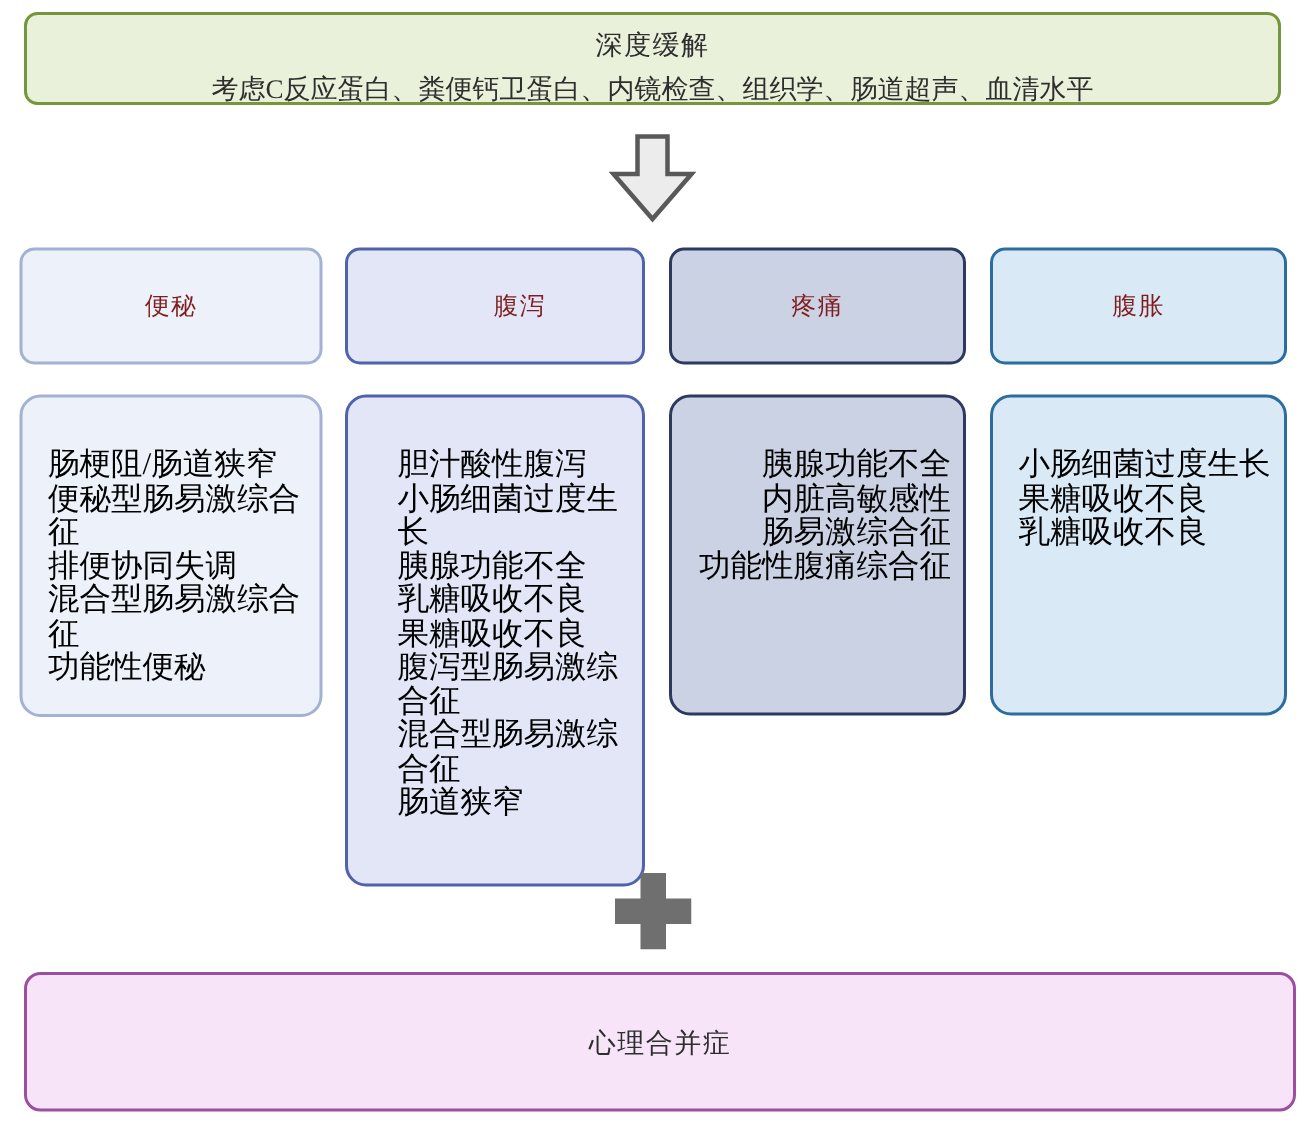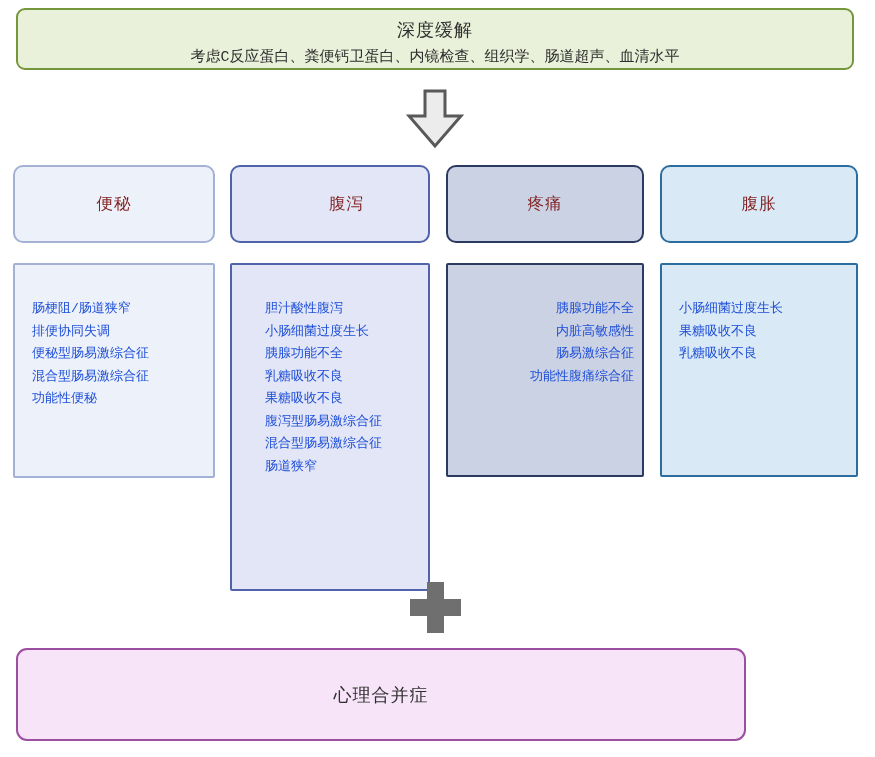--- a/index.html
+++ b/index.html
@@ -2,61 +2,61 @@
 <html><head>
 <meta charset="utf-8">
 <style>
   * { box-sizing: border-box; margin: 0; padding: 0; }
   html, body { background: #ffffff; }
   .canvas {
     position: relative;
     width: 875px;
     height: 757px;
     background: #ffffff;
-    font-family: Liberation Mono, monospace;
+    font-family: Liberation Serif, serif;
     overflow: hidden;
   }
 
   
   .remission {
     position: absolute;
     left: 16px; top: 8px;
     width: 838px; height: 62px;
     background: #eaf1da;
     border: 2px solid #75973b;
     border-radius: 9px;
     text-align: center;
     color: #2e2e2e;
   }
   .remission .title { margin-top: 8px; font-size: 18px; letter-spacing: 1px; }
-  .remission .subtitle { margin-top: 5px; font-size: 15px; }
+  .remission .subtitle { margin-top: 5px; font-size: 18px; }
 
   
   .down-arrow { position: absolute; left: 406px; top: 89px; width: 58px; height: 60px; }
 
   
   .header-box {
     position: absolute;
     top: 165px; height: 78px;
     border-style: solid; border-width: 2px;
     border-radius: 10px;
     display: flex; align-items: center; justify-content: center;
     font-size: 16.5px; color: #7f1d1d;
     letter-spacing: 1px;
   }
   
   .content-box {
     position: absolute;
     top: 263px;
     border-style: solid; border-width: 2px;
-    border-radius: 2px;
+    border-radius: 14px;
     padding: 33px 8px 0 17px;
-    font-size: 13px;
+    font-size: 21px;
     line-height: 22.5px;
-    color: #1d4ed8;
+    color: #000000;
   }
 
   
   .pos0 { left: 13px;  width: 202px; }
   .pos1 { left: 230px; width: 200px; padding-left: 33px; }
   .pos2 { left: 446px; width: 198px; text-align: right; }
   .pos3 { left: 660px; width: 198px; }
   .h0 { height: 215px; }
   .h1 { height: 328px; }
   .h2 { height: 214px; }
@@ -68,21 +68,21 @@
   .c2 { background: #cbd2e4; border-color: #2c3960; }
   .c3 { background: #d9e9f6; border-color: #2c6da0; align-items: center; }
 
   
   .plus { position: absolute; left: 410px; top: 582px; width: 51px; height: 51px; }
 
   
   .comorbidity {
     position: absolute;
     left: 16px; top: 648px;
-    width: 730px; height: 93px;
+    width: 848px; height: 93px;
     background: #f7e4f9;
     border: 2px solid #9c4ea0;
     border-radius: 11px;
     display: flex; align-items: center; justify-content: center;
     font-size: 18px; color: #2e2e2e;
     letter-spacing: 1px;
   }
 </style>
 </head>
 <body>
@@ -106,22 +106,22 @@
   </div>
   <div class="header-box pos2 c2">
     <span>疼痛</span>
   </div>
   <div class="header-box pos3 c3">
     <span>腹胀</span>
   </div>
 
   <div class="content-box pos0 h0 c0">
       <div>肠梗阻/肠道狭窄</div>
+      <div>便秘型肠易激综合征</div>
       <div>排便协同失调</div>
-      <div>便秘型肠易激综合征</div>
       <div>混合型肠易激综合征</div>
       <div>功能性便秘</div>
     </div>
   <div class="content-box pos1 h1 c1">
       <div>胆汁酸性腹泻</div>
       <div>小肠细菌过度生长</div>
       <div>胰腺功能不全</div>
       <div>乳糖吸收不良</div>
       <div>果糖吸收不良</div>
       <div>腹泻型肠易激综合征</div>

